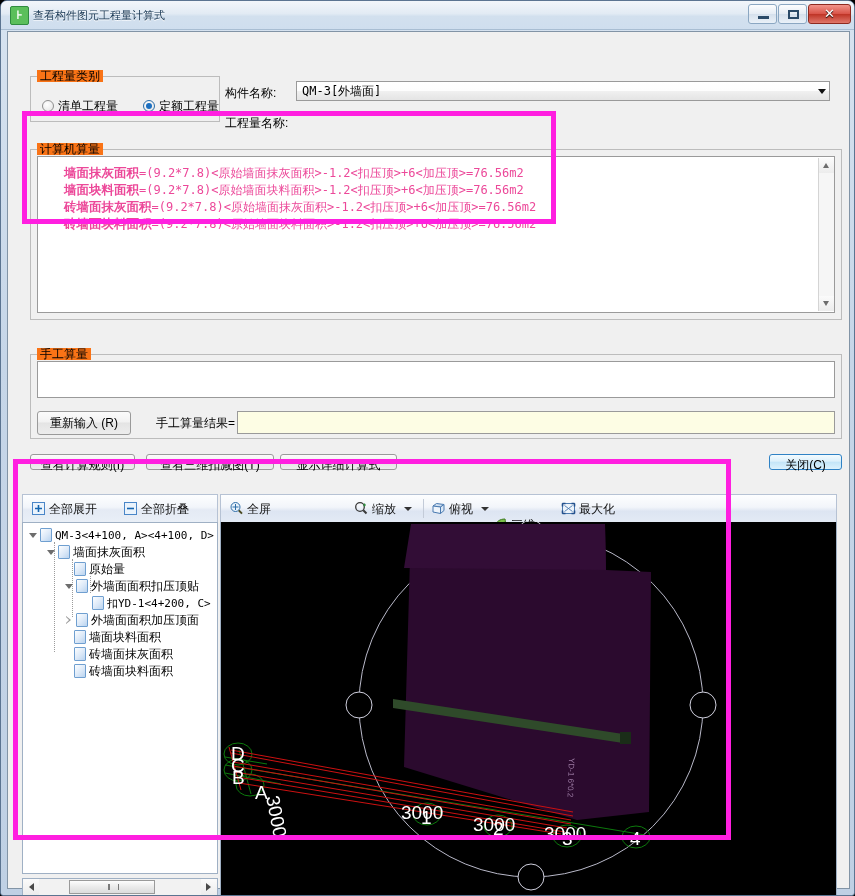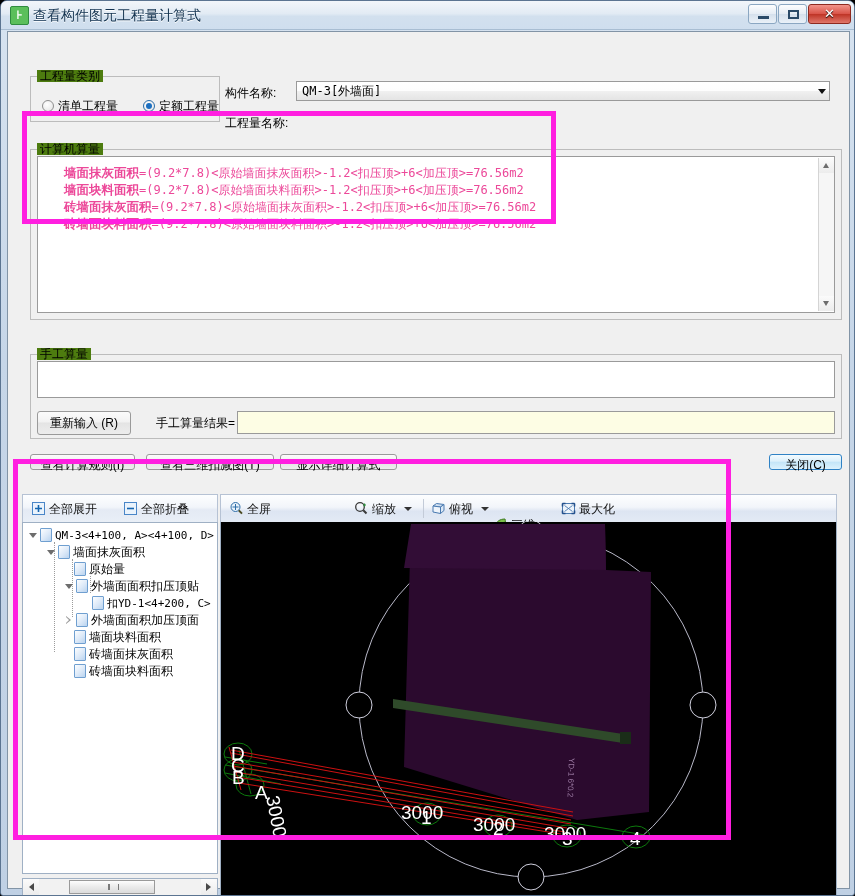--- a/index.html
+++ b/index.html
@@ -23,21 +23,21 @@
     background:linear-gradient(180deg,#f2f6fa 0%,#e2ebf4 45%,#d2e0ee 55%,#cfdeee 100%);
     border-bottom:1px solid #a8bdd2;
   }
   #title-icon{
     position:absolute;left:9px;top:5px;width:17px;height:17px;
     background:#5bbf5b;border:1px solid #2f8c3f;border-radius:2px;
     color:#fff;font-size:12px;font-weight:bold;line-height:17px;text-align:center;
   }
   #title-text{
     position:absolute;left:32px;top:6px;height:17px;line-height:17px;
-    font-size:14px;color:#12324f;font-weight:normal;
+    font-size:11px;color:#12324f;font-weight:normal;
     text-shadow:0 1px 0 #fff;
     white-space:nowrap;
   }
   .wbtn{
     position:absolute;top:3px;height:20px;width:29px;
     border:1px solid #8ba7c2;border-radius:3px;
     background:linear-gradient(180deg,#fcfdfe 0%,#e5ecf4 50%,#d5e0ec 51%,#eaf1f8 100%);
     box-sizing:border-box;
   }
   #btn-min{left:747px;}
@@ -56,21 +56,21 @@
   .maxsq{position:absolute;left:9px;top:5px;width:11px;height:9px;border:2px solid #2a4a68;box-sizing:border-box;}
 
   
   #client{
     position:absolute;left:6px;top:30px;width:843px;height:858px;
     background:#f0f0f0;border:1px solid #8294a6;box-sizing:border-box;
   }
 
   
   .groupbox{position:absolute;border:1px solid #bcbcbc;background:transparent;box-sizing:border-box;}
-  .grouplabel{position:absolute;background:#4d7c0f;padding:0 3px;font-size:12px;color:#000;line-height:12px;}
+  .grouplabel{position:absolute;background:#f97316;padding:0 3px;font-size:12px;color:#000;line-height:12px;}
 
   
   #qty-group{left:22px;top:44px;width:190px;height:46px;}
   #qty-group-label{left:29px;top:38px;}
   .radio{position:absolute;font-size:12px;color:#000;white-space:nowrap;cursor:default;}
   .radio .dot{
     display:inline-block;width:12px;height:12px;border-radius:50%;
     border:1px solid #8f8f8f;background:radial-gradient(circle at 40% 35%,#fff 0%,#eaeaea 70%,#cfcfcf 100%);
     vertical-align:-2px;margin-right:4px;box-sizing:border-box;position:relative;
   }

